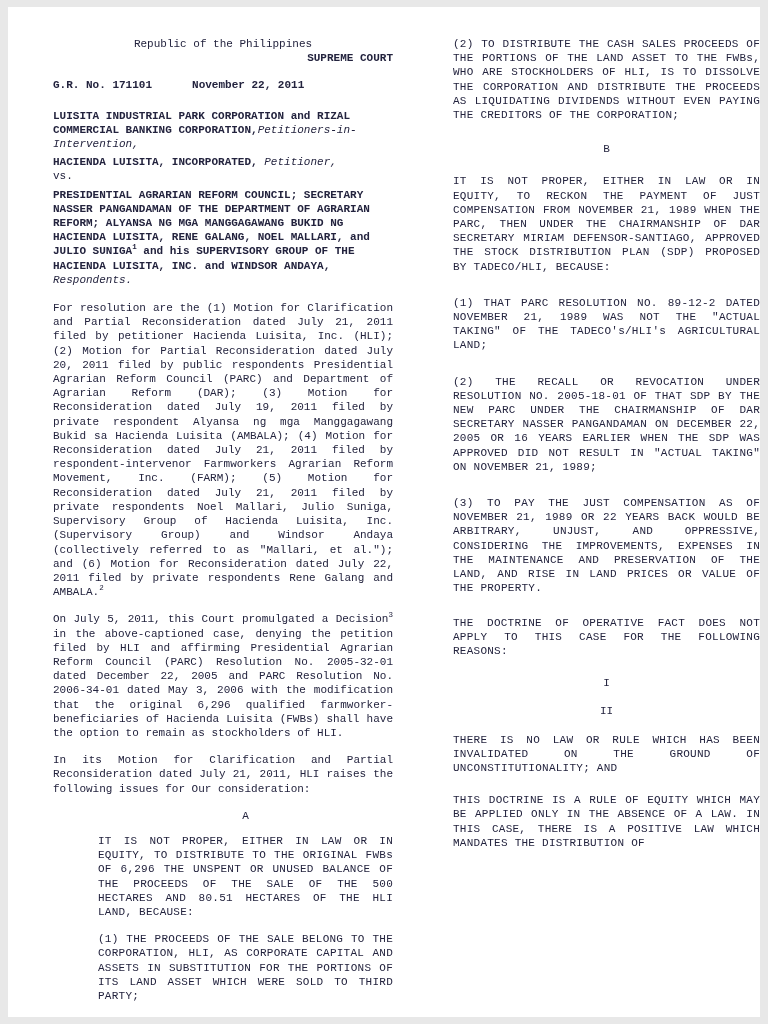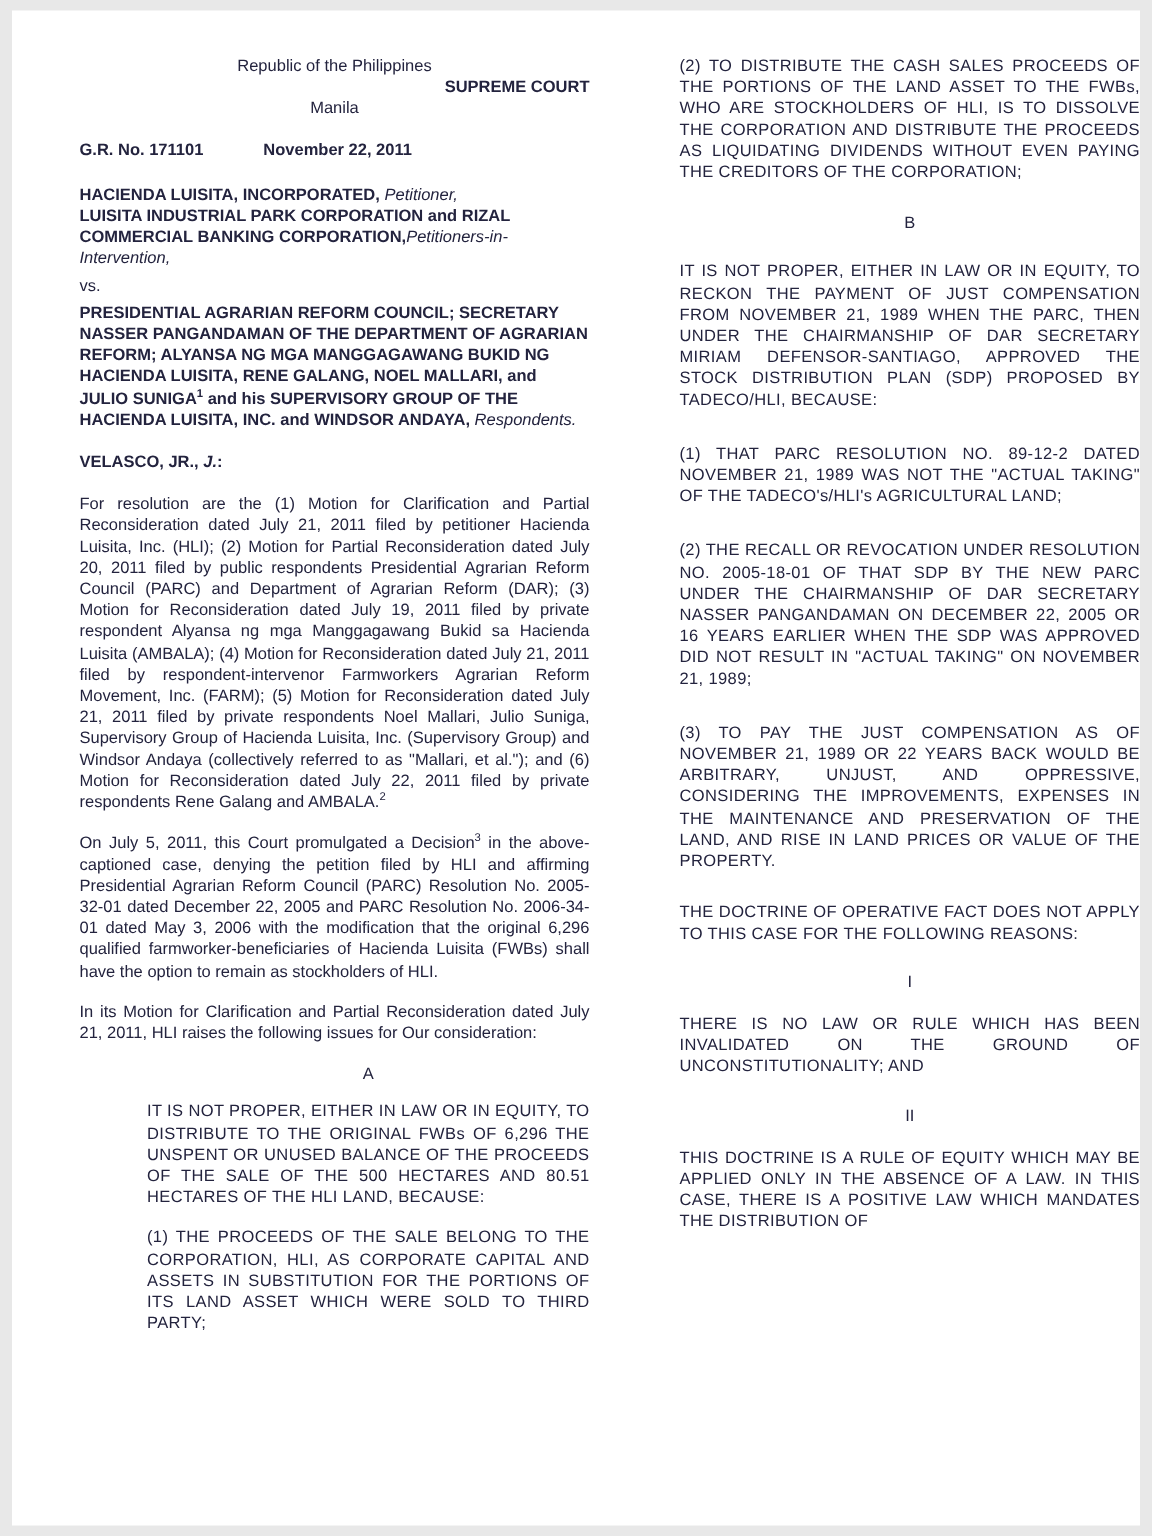--- a/index.html
+++ b/index.html
@@ -1,15 +1,15 @@
 <!DOCTYPE html>
 <html><head>
 <meta charset="utf-8">
 <style>
-  * { box-sizing: border-box; }
+  * { box-sizing: border-box; font-family: Liberation Mono, monospace; }
   html, body { margin: 0; padding: 0; }
   body {
     width: 768px;
     background: #e8e8e8;
     font-family: "Liberation Sans", sans-serif;
   }
   .page {
     width: 752px;
     height: 1010px;
     margin: 7px auto;
@@ -51,46 +51,42 @@
 <body>
 
 <div class="page">
   <div class="cols">
 
     <div class="col-left">
 
       <div class="mb13">
         <div class="t center">Republic of the Philippines</div>
         <div class="t center bold">SUPREME COURT</div>
-        <div class="t center">Manila</div>
       </div>
 
 
       <div class="t mb16">
         <span class="bold">G.R. No. 171101</span><span class="bold gr-date">November 22, 2011</span>
       </div>
 
+      <div class="t mb4">
+        <span class="bold">LUISITA INDUSTRIAL PARK CORPORATION and RIZAL COMMERCIAL BANKING CORPORATION,</span><span class="ital">Petitioners-in-Intervention,</span>
+      </div>
+
       <div class="t">
         <span class="bold">HACIENDA LUISITA, INCORPORATED,</span><span class="ital"> Petitioner,</span>
-      </div>
-
-      <div class="t mb4">
-        <span class="bold">LUISITA INDUSTRIAL PARK CORPORATION and RIZAL COMMERCIAL BANKING CORPORATION,</span><span class="ital">Petitioners-in-Intervention,</span>
       </div>
 
       <div class="t mb4">vs.</div>
 
       <div class="t mb14">
         <span class="bold">PRESIDENTIAL AGRARIAN REFORM COUNCIL; SECRETARY NASSER PANGANDAMAN OF THE DEPARTMENT OF AGRARIAN REFORM; ALYANSA NG MGA MANGGAGAWANG BUKID NG HACIENDA LUISITA, RENE GALANG, NOEL MALLARI, and JULIO SUNIGA</span><sup class="bold">1</sup><span class="bold"> and his SUPERVISORY GROUP OF THE HACIENDA LUISITA, INC. and WINDSOR ANDAYA,</span><span class="ital"> Respondents.</span>
       </div>
 
 
-      <div class="t mb14">
-        <span class="bold">VELASCO, JR., </span><span class="bold ital">J.</span><span class="bold">:</span>
-      </div>
 
       <div class="t just mb13">
         <span>For resolution are the (1) Motion for Clarification and Partial Reconsideration dated July 21, 2011 filed by petitioner Hacienda Luisita, Inc. (HLI); (2) Motion for Partial Reconsideration dated July 20, 2011 filed by public respondents Presidential Agrarian Reform Council (PARC) and Department of Agrarian Reform (DAR); (3) Motion for Reconsideration dated July 19, 2011 filed by private respondent Alyansa ng mga Manggagawang Bukid sa Hacienda Luisita (AMBALA); (4) Motion for Reconsideration dated July 21, 2011 filed by respondent-intervenor Farmworkers Agrarian Reform Movement, Inc. (FARM); (5) Motion for Reconsideration dated July 21, 2011 filed by private respondents Noel Mallari, Julio Suniga, Supervisory Group of Hacienda Luisita, Inc. (Supervisory Group) and Windsor Andaya (collectively referred to as "Mallari, et al."); and (6) Motion for Reconsideration dated July 22, 2011 filed by private respondents Rene Galang and AMBALA.</span><sup>2</sup>
       </div>
 
       <div class="t just mb13">
         <span>On July 5, 2011, this Court promulgated a Decision</span><sup>3</sup><span> in the above-captioned case, denying the petition filed by HLI and affirming Presidential Agrarian Reform Council (PARC) Resolution No. 2005-32-01 dated December 22, 2005 and PARC Resolution No. 2006-34-01 dated May 3, 2006 with the modification that the original 6,296 qualified farmworker-beneficiaries of Hacienda Luisita (FWBs) shall have the option to remain as stockholders of HLI.</span>
       </div>
 
       <div class="t just mb13">In its Motion for Clarification and Partial Reconsideration dated July 21, 2011, HLI raises the following issues for Our consideration:</div>
@@ -112,20 +108,20 @@
         <div class="t just caps mb22">IT IS NOT PROPER, EITHER IN LAW OR IN EQUITY, TO RECKON THE PAYMENT OF JUST COMPENSATION FROM NOVEMBER 21, 1989 WHEN THE PARC, THEN UNDER THE CHAIRMANSHIP OF DAR SECRETARY MIRIAM DEFENSOR-SANTIAGO, APPROVED THE STOCK DISTRIBUTION PLAN (SDP) PROPOSED BY TADECO/HLI, BECAUSE:</div>
         <div class="t just caps mb22">(1) THAT PARC RESOLUTION NO. 89-12-2 DATED NOVEMBER 21, 1989 WAS NOT THE "ACTUAL TAKING" OF THE TADECO's/HLI's AGRICULTURAL LAND;</div>
         <div class="t just caps mb22">(2) THE RECALL OR REVOCATION UNDER RESOLUTION NO. 2005-18-01 OF THAT SDP BY THE NEW PARC UNDER THE CHAIRMANSHIP OF DAR SECRETARY NASSER PANGANDAMAN ON DECEMBER 22, 2005 OR 16 YEARS EARLIER WHEN THE SDP WAS APPROVED DID NOT RESULT IN "ACTUAL TAKING" ON NOVEMBER 21, 1989;</div>
         <div class="t just caps mb20">(3) TO PAY THE JUST COMPENSATION AS OF NOVEMBER 21, 1989 OR 22 YEARS BACK WOULD BE ARBITRARY, UNJUST, AND OPPRESSIVE, CONSIDERING THE IMPROVEMENTS, EXPENSES IN THE MAINTENANCE AND PRESERVATION OF THE LAND, AND RISE IN LAND PRICES OR VALUE OF THE PROPERTY.</div>
       </div>
 
 
       <div class="indent">
         <div class="t just caps mb18">THE DOCTRINE OF OPERATIVE FACT DOES NOT APPLY TO THIS CASE FOR THE FOLLOWING REASONS:</div>
         <div class="t center mb14">I</div>
+        <div class="t center mb14">II</div>
         <div class="t just caps mb18">THERE IS NO LAW OR RULE WHICH HAS BEEN INVALIDATED ON THE GROUND OF UNCONSTITUTIONALITY; AND</div>
-        <div class="t center mb14">II</div>
         <div class="t just caps">THIS DOCTRINE IS A RULE OF EQUITY WHICH MAY BE APPLIED ONLY IN THE ABSENCE OF A LAW. IN THIS CASE, THERE IS A POSITIVE LAW WHICH MANDATES THE DISTRIBUTION OF</div>
       </div>
 
     </div>
   </div>
 </div>
 
 </body></html>

